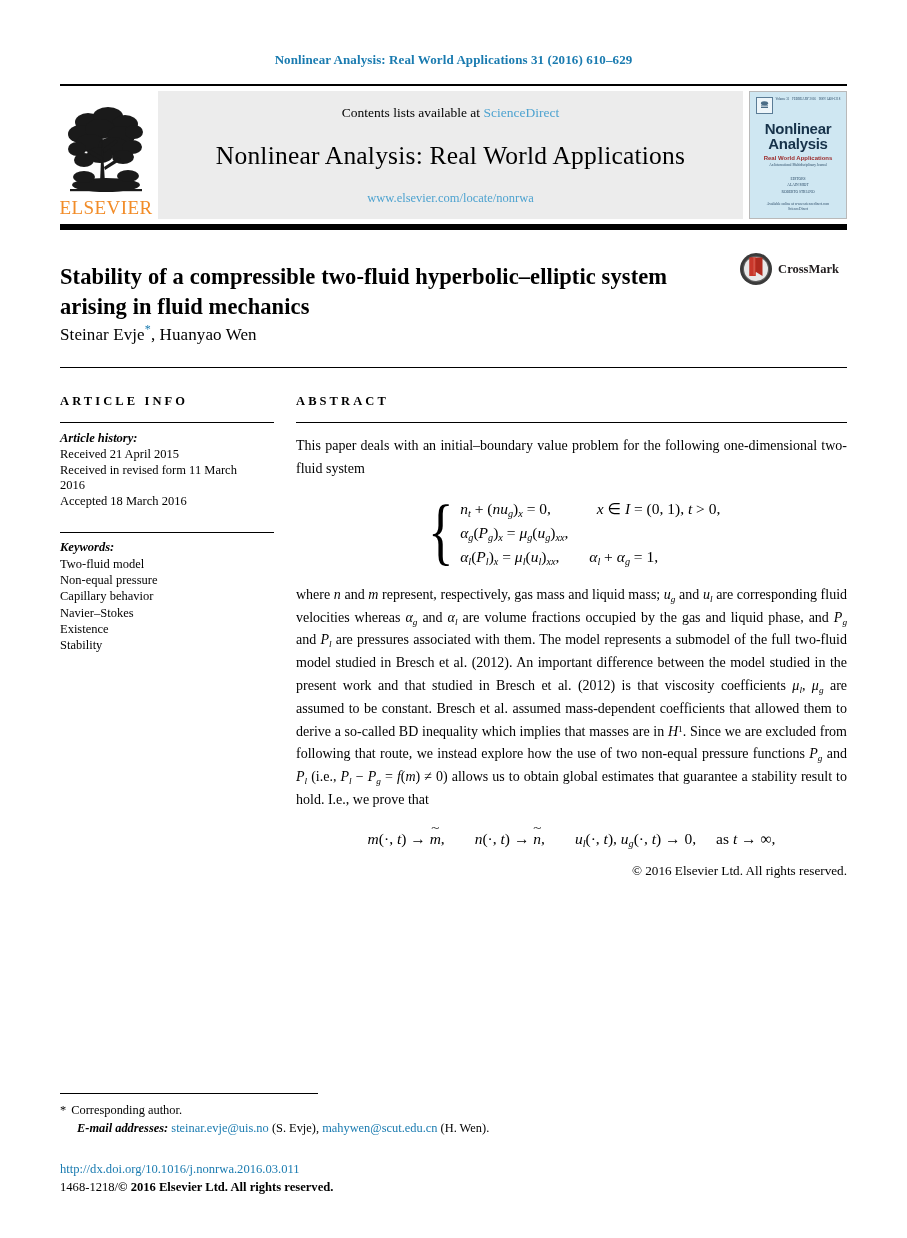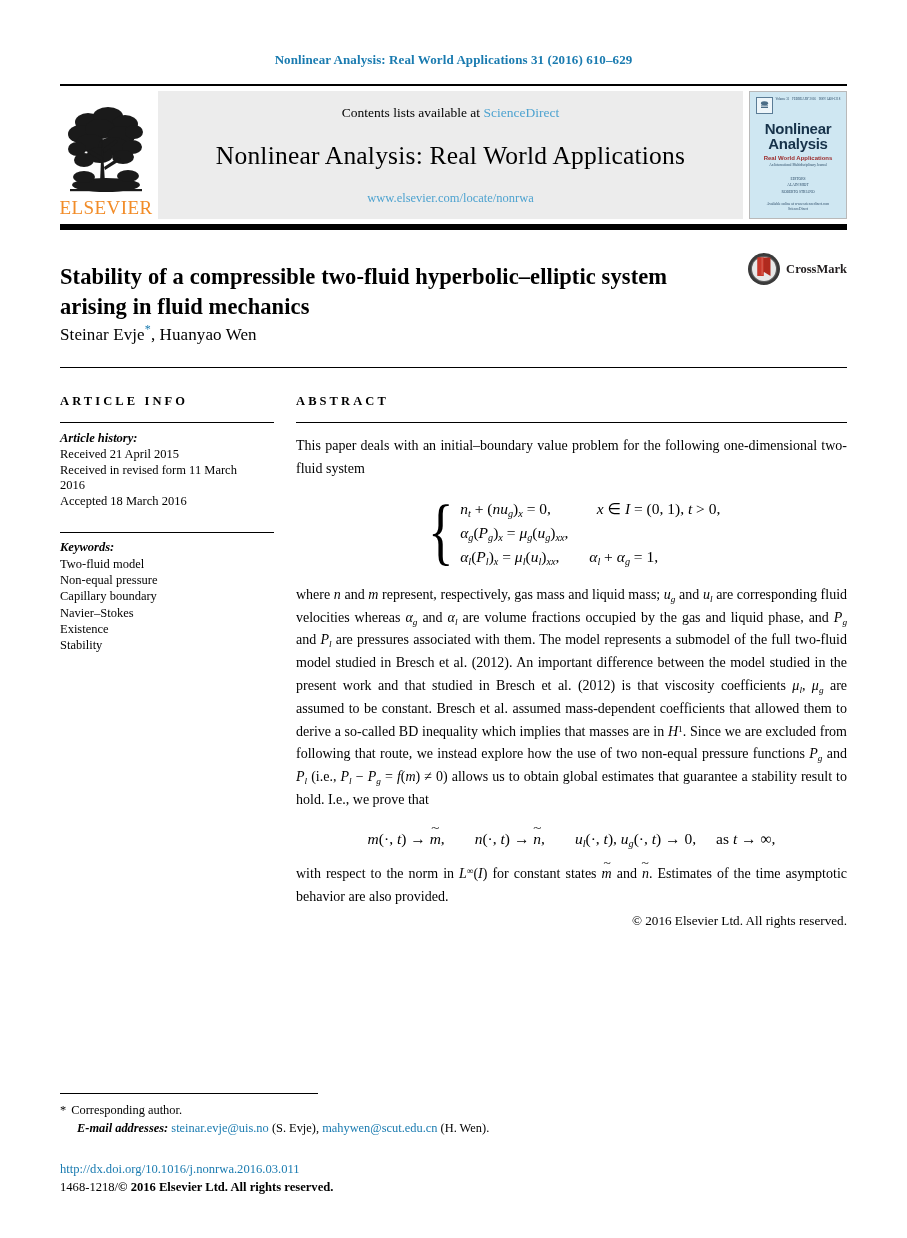--- a/index.html
+++ b/index.html
@@ -185,21 +185,21 @@
   .authors sup.star { color:#1a7bb0; font-size: 12px; }
   .affiliation {
     font-size: 12.5px;
     font-style: italic;
     font-weight: bold;
     margin-top: 6px;
     letter-spacing: .1px;
   }
   .crossmark {
     position: absolute;
-    right: 0;
+    right: 8px;
     top: 22px;
     display: flex;
     align-items: center;
     gap: 5px;
   }
   .crossmark-label {
     font-family: "Liberation Serif", serif;
     font-weight: bold;
     font-size: 12.5px;
     color: #231f20;
@@ -486,21 +486,21 @@
         <div class="info-line">Received 21 April 2015</div>
         <div class="info-line">Received in revised form 11 March</div>
         <div class="info-line">2016</div>
         <div class="info-line">Accepted 18 March 2016</div>
       </div>
 
       <div class="kw-rule"></div>
       <div class="info-sub">Keywords:</div>
       <div class="kw-line">Two-fluid model</div>
       <div class="kw-line">Non-equal pressure</div>
-      <div class="kw-line">Capillary boundary</div>
+      <div class="kw-line">Capillary behavior</div>
       <div class="kw-line">Navier–Stokes</div>
       <div class="kw-line">Existence</div>
       <div class="kw-line">Stability</div>
     </div>
 
     <div class="col-abstract">
       <div class="abs-head">ABSTRACT</div>
       <div class="abs-rule"></div>
 
       <p class="abs-p">This paper deals with an initial–boundary value problem for the following one-dimensional two-fluid system</p>
@@ -523,21 +523,20 @@
           </div>
         </div>
       </div>
 
       <p class="abs-p">where <span class="mi">n</span> and <span class="mi">m</span> represent, respectively, gas mass and liquid mass; <span class="mi">u</span><sub class="s mi">g</sub> and <span class="mi">u</span><sub class="s mi">l</sub> are corresponding fluid velocities whereas <span class="mi">α</span><sub class="s mi">g</sub> and <span class="mi">α</span><sub class="s mi">l</sub> are volume fractions occupied by the gas and liquid phase, and <span class="mi">P</span><sub class="s mi">g</sub> and <span class="mi">P</span><sub class="s mi">l</sub> are pressures associated with them. The model represents a submodel of the full two-fluid model studied in Bresch et al. (2012). An important difference between the model studied in the present work and that studied in Bresch et al. (2012) is that viscosity coefficients <span class="mi">μ</span><sub class="s mi">l</sub>, <span class="mi">μ</span><sub class="s mi">g</sub> are assumed to be constant. Bresch et al. assumed mass-dependent coefficients that allowed them to derive a so-called BD inequality which implies that masses are in <span class="mi">H</span><sup class="s">1</sup>. Since we are excluded from following that route, we instead explore how the use of two non-equal pressure functions <span class="mi">P</span><sub class="s mi">g</sub> and <span class="mi">P</span><sub class="s mi">l</sub> (i.e., <span class="mi">P</span><sub class="s mi">l</sub> − <span class="mi">P</span><sub class="s mi">g</sub> = <span class="mi">f</span>(<span class="mi">m</span>) ≠ 0) allows us to obtain global estimates that guarantee a stability result to hold. I.e., we prove that</p>
 
       <div class="eq-limit math">
         <span class="mi">m</span>(·, <span class="mi">t</span>) → <span class="tilde-c mi">m</span>,<span class="gap"></span><span class="mi">n</span>(·, <span class="mi">t</span>) → <span class="tilde-c mi">n</span>,<span class="gap"></span><span class="mi">u</span><sub class="s mi">l</sub>(·, <span class="mi">t</span>), <span class="mi">u</span><sub class="s mi">g</sub>(·, <span class="mi">t</span>) → 0,<span class="gap-s"></span>as <span class="mi">t</span> → ∞,
       </div>
 
-      <p class="abs-p spaced">with respect to the norm in <span class="mi">L</span><sup class="s">∞</sup>(<span class="mi">I</span>) for constant states <span class="tilde-c mi">m</span> and <span class="tilde-c mi">n</span>. Estimates of the time asymptotic behavior are also provided.</p>
 
       <div class="copyright">© 2016 Elsevier Ltd. All rights reserved.</div>
     </div>
   </div>
 
   <div class="foot-area">
     <div class="foot-rule"></div>
     <div class="foot-line">
       <span class="star">*</span><span>Corresponding author.</span>
     </div>

